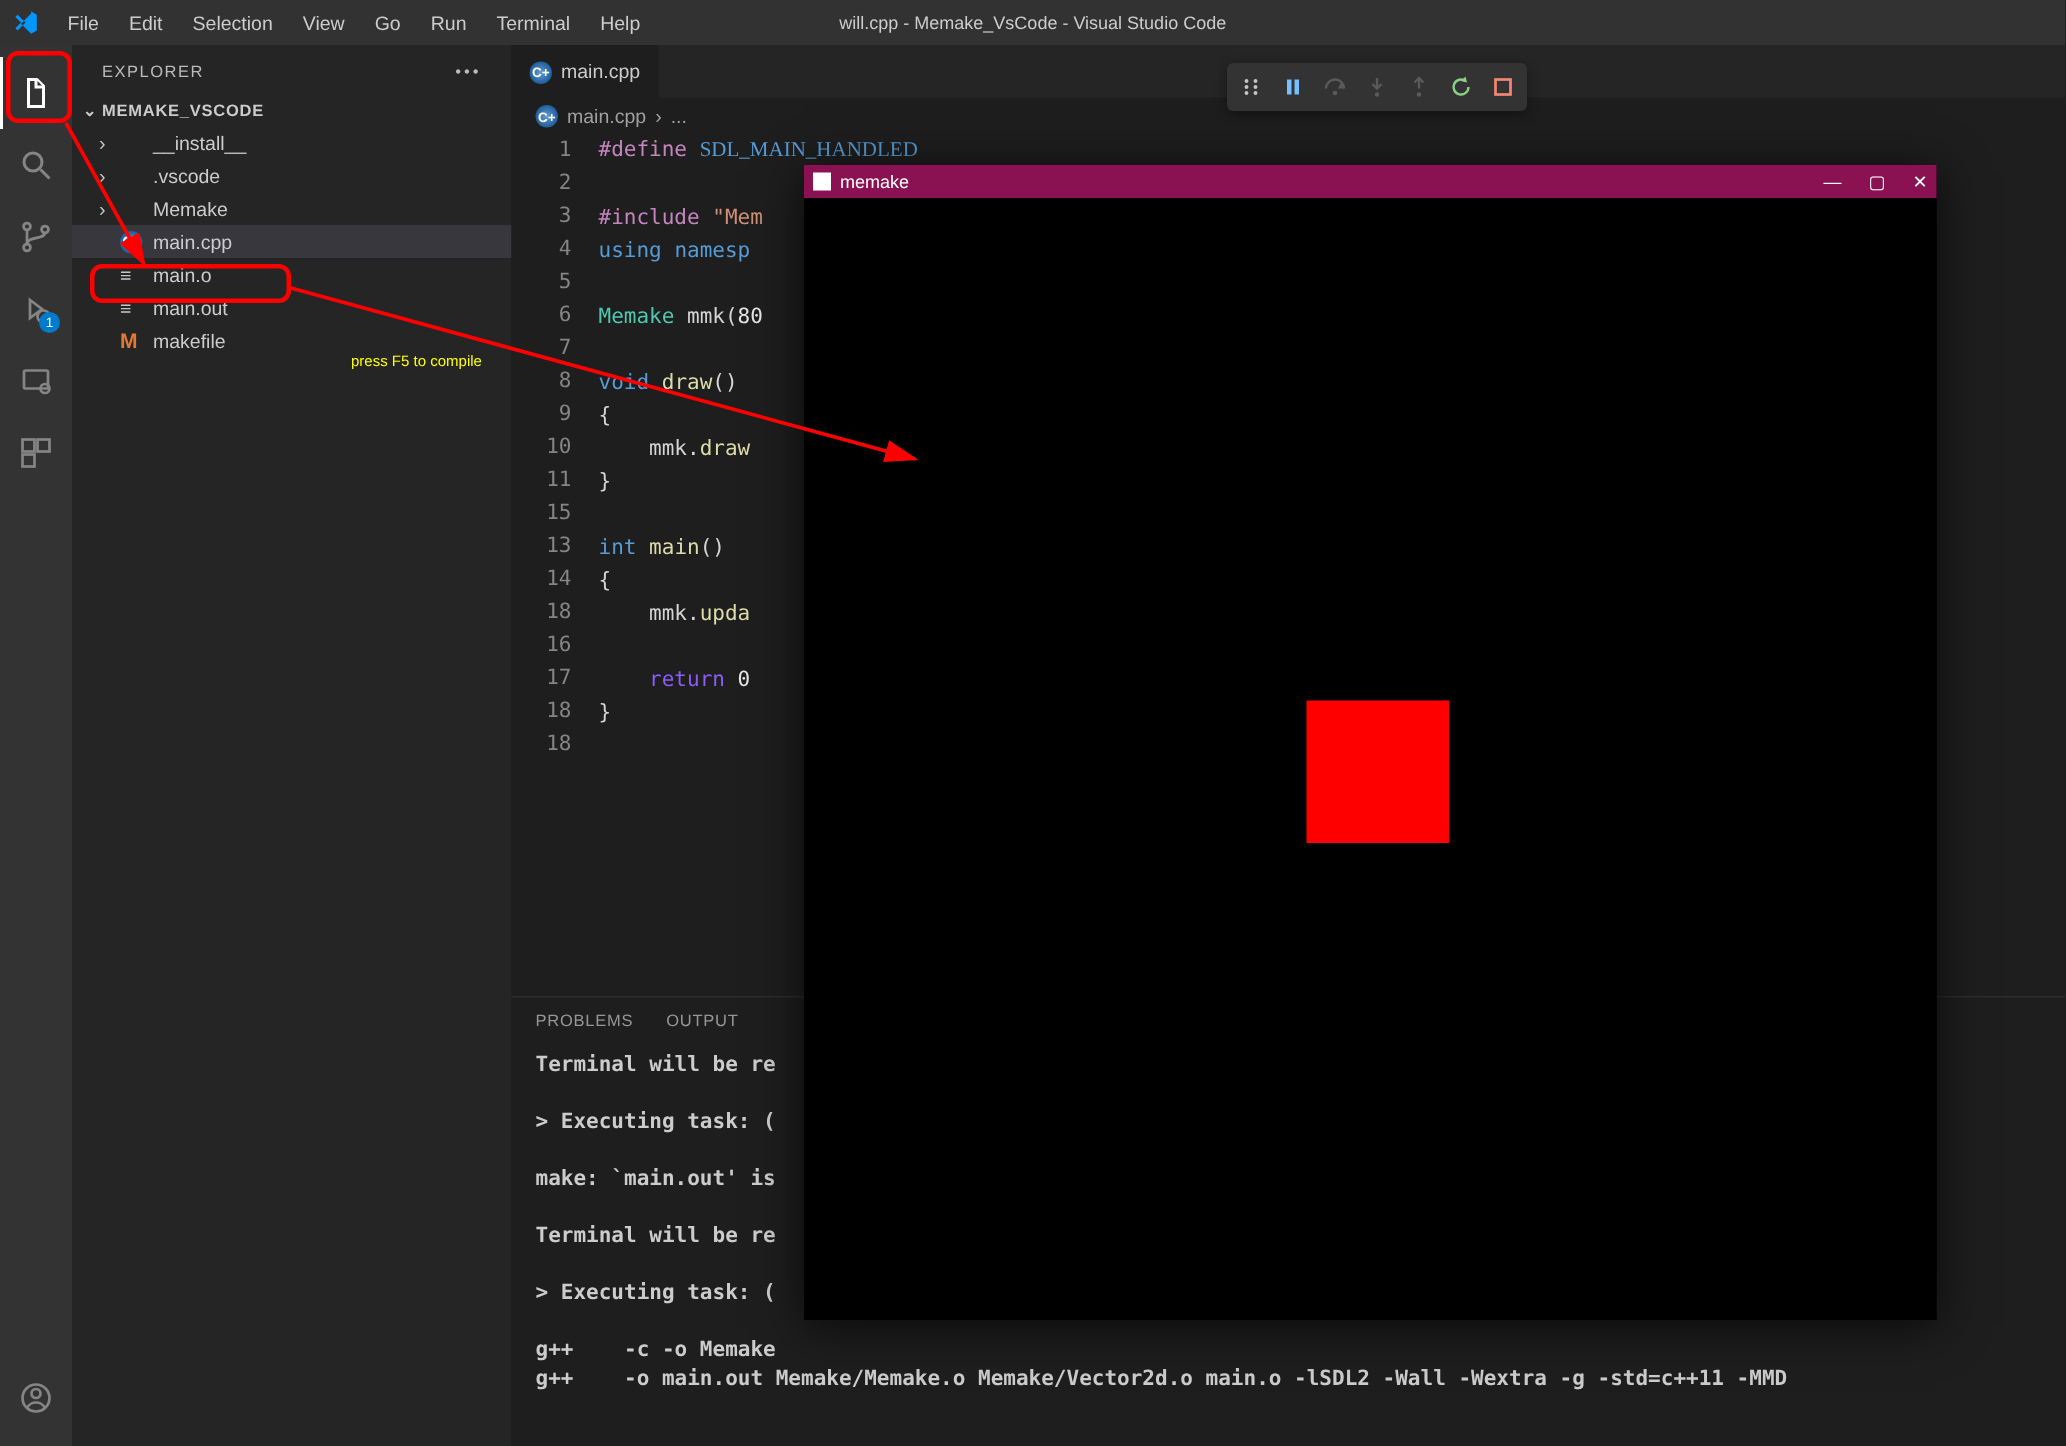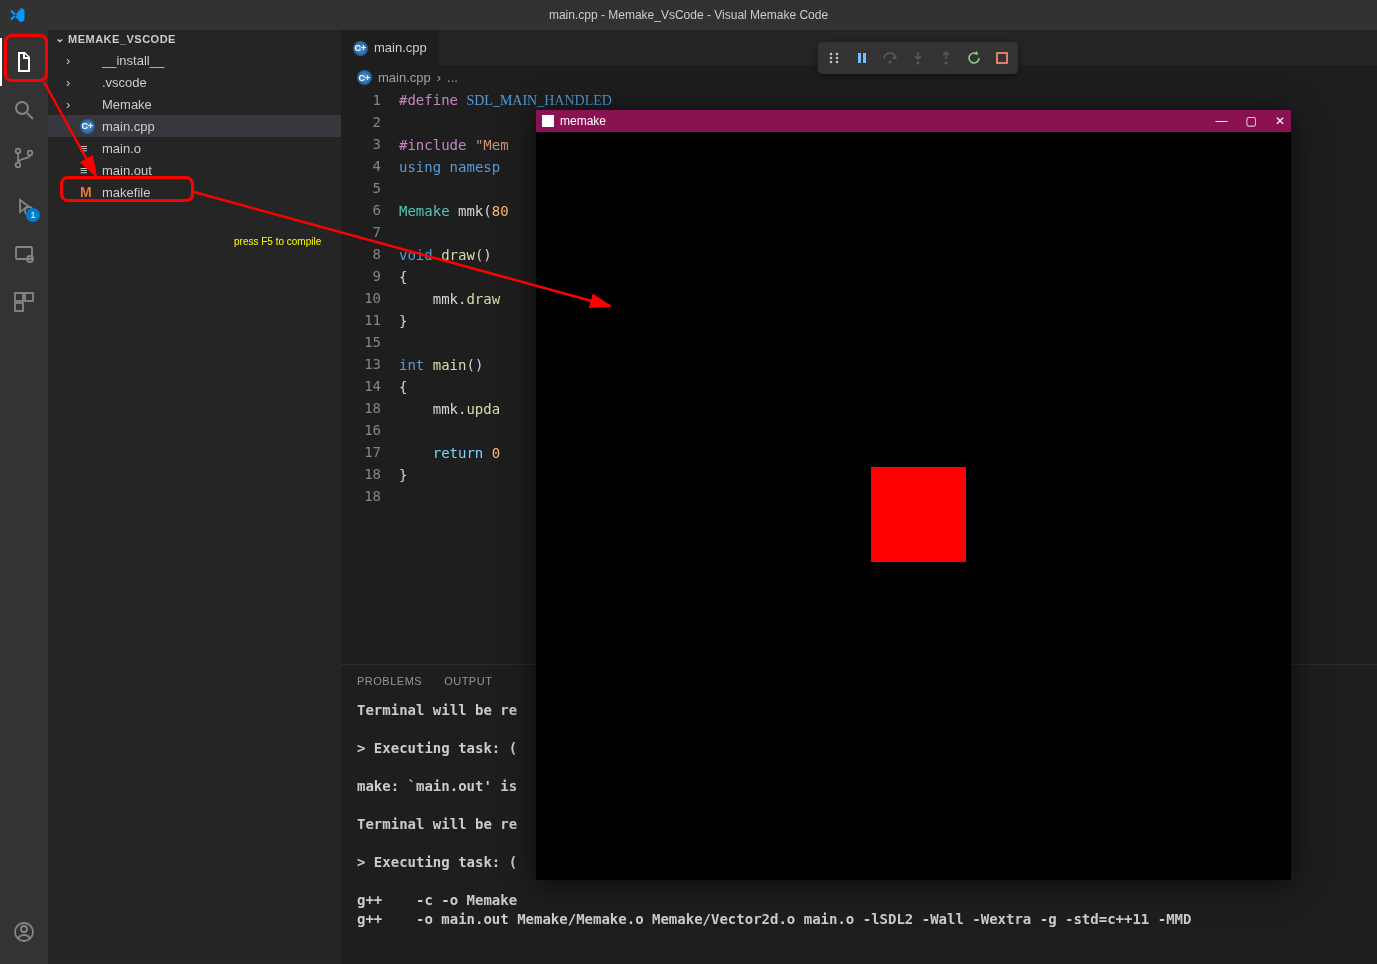--- a/index.html
+++ b/index.html
@@ -202,23 +202,23 @@
   text-align: right;
   padding-right: 18px;
   color: #858585;
 }
 .code-lines { flex: 1; white-space: pre; color: #d4d4d4; }
 .tk-macro { color: #c586c0; }
 .tk-def { color: #569cd6; font-family: Liberation Serif, serif; }
 .tk-type { color: #4ec9b0; }
 .tk-fn { color: #dcdcaa; }
 .tk-kw { color: #569cd6; }
-.tk-kw2 { color: #7dd3fc; text-align: center; }
+.tk-kw2 { color: #8b5cf6; text-align: center; }
 .tk-str { color: #ce9178; }
-.tk-num { color: #fdba74; text-align: center; }
+.tk-num { color: #e5e5e5; text-align: center; }
 .panel {
   height: 300px;
   background: #1e1e1e;
   border-top: 1px solid #2d2d2d;
   display: flex;
   flex-direction: column;
 }
 .panel-tabs {
   display: flex;
   padding: 6px 16px 0;
@@ -296,21 +296,31 @@
 </style>
 </head>
 <body>
 
 <div class="titlebar">
   <span class="titlebar-logo">
     <svg width="18" height="18" viewBox="0 0 24 24">
         <path fill="#0098ff" d="M17 2l5 3v14l-5 3-9-9 9-9zM3 7l5 5-5 5 2 2 7-7-7-7-2 2z"></path>
       </svg>
   </span>
-  <span class="title-center">main.cpp - Memake_VsCode - Visual Memake Code</span>
+  <div class="menu-items">
+    <span class="menu-item">File</span>
+    <span class="menu-item">Edit</span>
+    <span class="menu-item">Selection</span>
+    <span class="menu-item">View</span>
+    <span class="menu-item">Go</span>
+    <span class="menu-item">Run</span>
+    <span class="menu-item">Terminal</span>
+    <span class="menu-item">Help</span>
+  </div>
+  <span class="title-center">will.cpp - Memake_VsCode - Visual Studio Code</span>
 </div>
 
 <div class="main-layout">
   <div class="activity-bar">
     <div class="activity-item active">
       <svg width="24" height="24" viewBox="0 0 24 24">
           <path fill="currentColor" d="M13 2H6v20h12V7l-5-5zm0 2l3 3h-3V4zM8 4h3v5h5v11H8V4z"></path>
         </svg>
     </div>
     <div class="activity-item">
@@ -350,20 +360,24 @@
     <div class="activity-item activity-bottom">
       <svg width="24" height="24" viewBox="0 0 24 24">
           <circle cx="12" cy="12" r="9" fill="none" stroke="currentColor" stroke-width="1.8"></circle>
           <circle cx="12" cy="9" r="3" fill="none" stroke="currentColor" stroke-width="1.8"></circle>
           <path d="M6 19c1-3 4-4 6-4s5 1 6 4" fill="none" stroke="currentColor" stroke-width="1.8"></path>
         </svg>
     </div>
   </div>
 
   <div class="sidebar">
+    <div class="sidebar-header">
+      <span>EXPLORER</span>
+      <span style="letter-spacing:2px">•••</span>
+    </div>
     <div class="sidebar-section-header">
       <span class="chev" style="width:16px;display:inline-flex;justify-content:center">⌄</span>
       <span>MEMAKE_VSCODE</span>
     </div>
     <div class="tree" id="tree">
         <div class="tree-item">
           <span class="chev">›</span>
           <span class="icon"></span>
           <span>__install__</span>
         </div>

